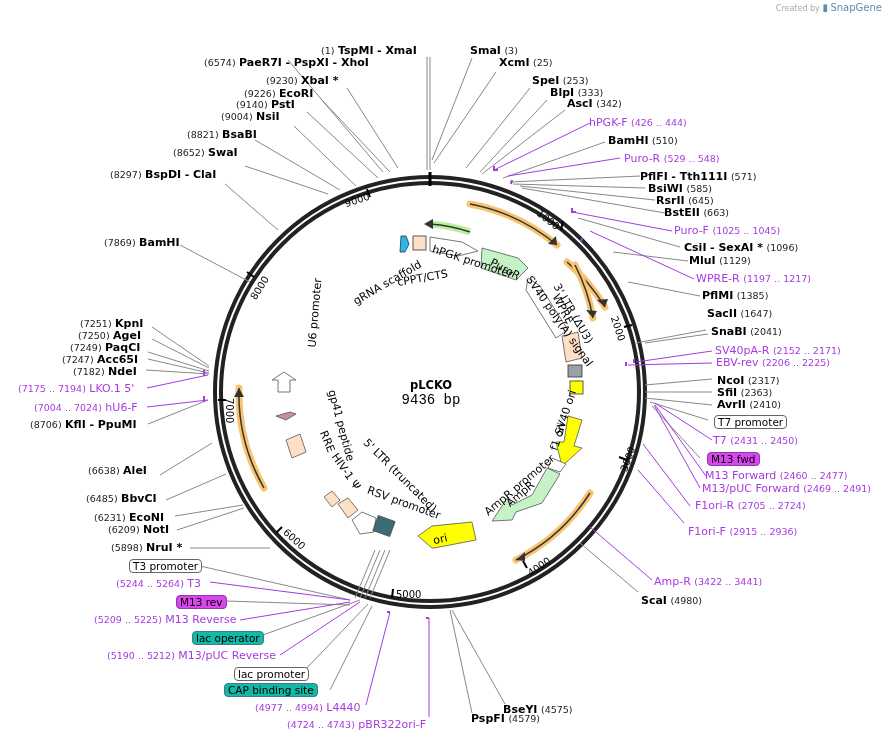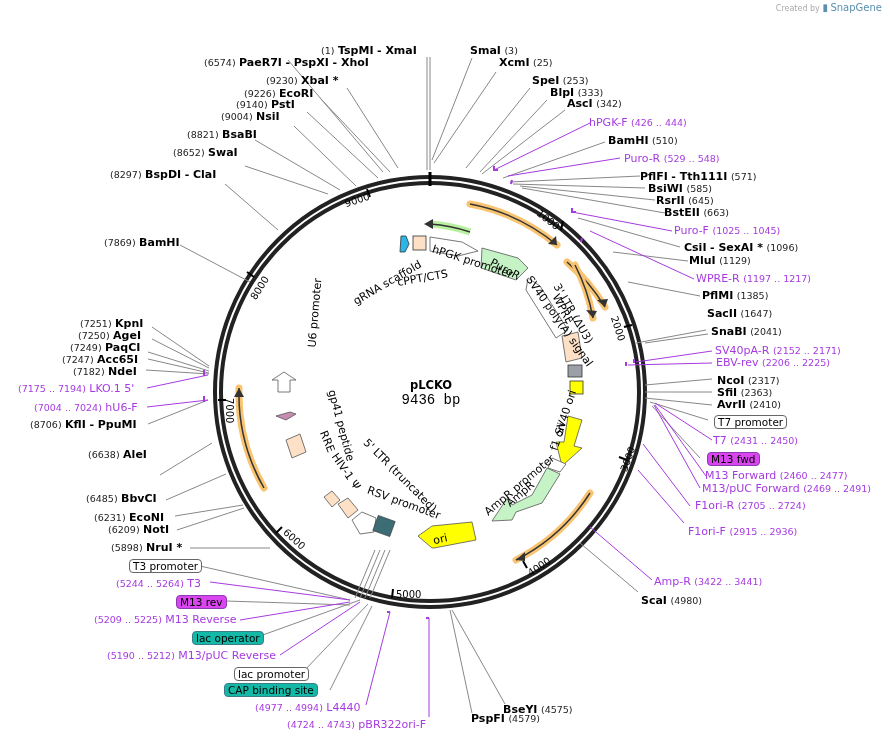--- a/index.html
+++ b/index.html
@@ -234,21 +234,21 @@
 <div class="lbl" style="left:173px;top:146px"><span class="pos">(8652)</span> <span class="enz">SwaI</span></div>
 <div class="lbl" style="left:110px;top:168px"><span class="pos">(8297)</span> <span class="enz">BspDI</span>  <span class="enz">- ClaI</span></div>
 <div class="lbl" style="left:104px;top:236px"><span class="pos">(7869)</span> <span class="enz">BamHI</span></div>
 
 <div class="lbl" style="left:80px;top:317px"><span class="pos">(7251)</span> <span class="enz">KpnI</span></div>
 <div class="lbl" style="left:78px;top:329px"><span class="pos">(7250)</span> <span class="enz">AgeI</span></div>
 <div class="lbl" style="left:70px;top:341px"><span class="pos">(7249)</span> <span class="enz">PaqCI</span></div>
 <div class="lbl" style="left:62px;top:353px"><span class="pos">(7247)</span> <span class="enz">Acc65I</span></div>
 <div class="lbl" style="left:73px;top:365px"><span class="pos">(7182)</span> <span class="enz">NdeI</span></div>
 <div class="lbl" style="left:30px;top:418px"><span class="pos">(8706)</span> <span class="enz">KflI</span>  <span class="enz">- PpuMI</span></div>
-<div class="lbl" style="left:88px;top:448px"><span class="pos">(6638)</span> <span class="enz">AleI</span></div>
+<div class="lbl" style="left:88px;top:464px"><span class="pos">(6638)</span> <span class="enz">AleI</span></div>
 <div class="lbl" style="left:86px;top:492px"><span class="pos">(6485)</span> <span class="enz">BbvCI</span></div>
 <div class="lbl" style="left:94px;top:511px"><span class="pos">(6231)</span> <span class="enz">EcoNI</span></div>
 <div class="lbl" style="left:108px;top:523px"><span class="pos">(6209)</span> <span class="enz">NotI</span></div>
 <div class="lbl" style="left:111px;top:541px"><span class="pos">(5898)</span> <span class="enz">NruI *</span></div>
 
 <div class="lbl" style="left:470px;top:44px"><span class="enz">SmaI</span>  <span class="pos">(3)</span></div>
 <div class="lbl" style="left:499px;top:56px"><span class="enz">XcmI</span>  <span class="pos">(25)</span></div>
 <div class="lbl" style="left:532px;top:74px"><span class="enz">SpeI</span>  <span class="pos">(253)</span></div>
 <div class="lbl" style="left:550px;top:86px"><span class="enz">BlpI</span>  <span class="pos">(333)</span></div>
 <div class="lbl" style="left:567px;top:97px"><span class="enz">AscI</span>  <span class="pos">(342)</span></div>

